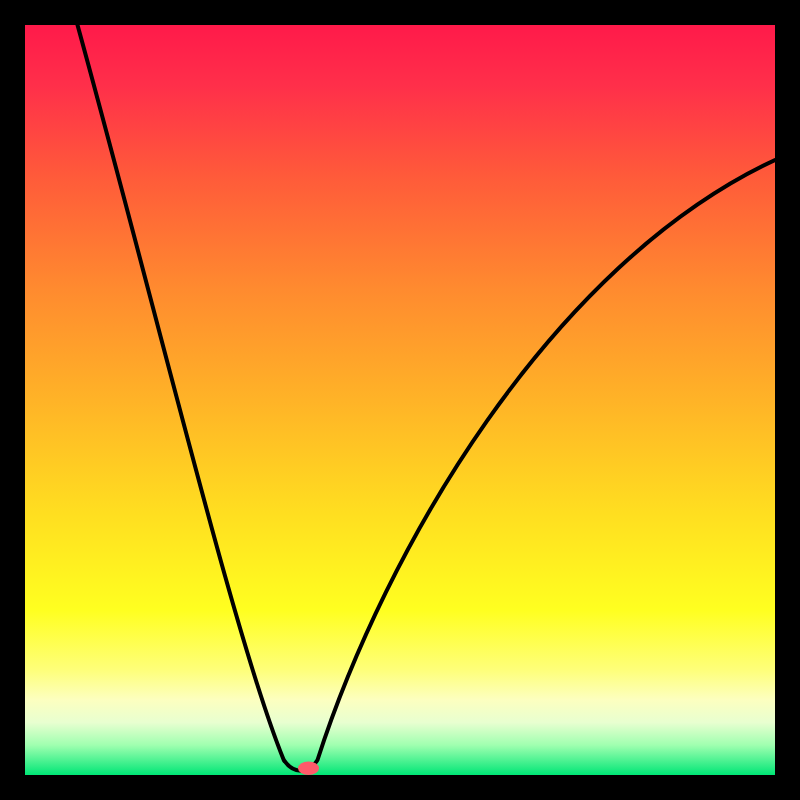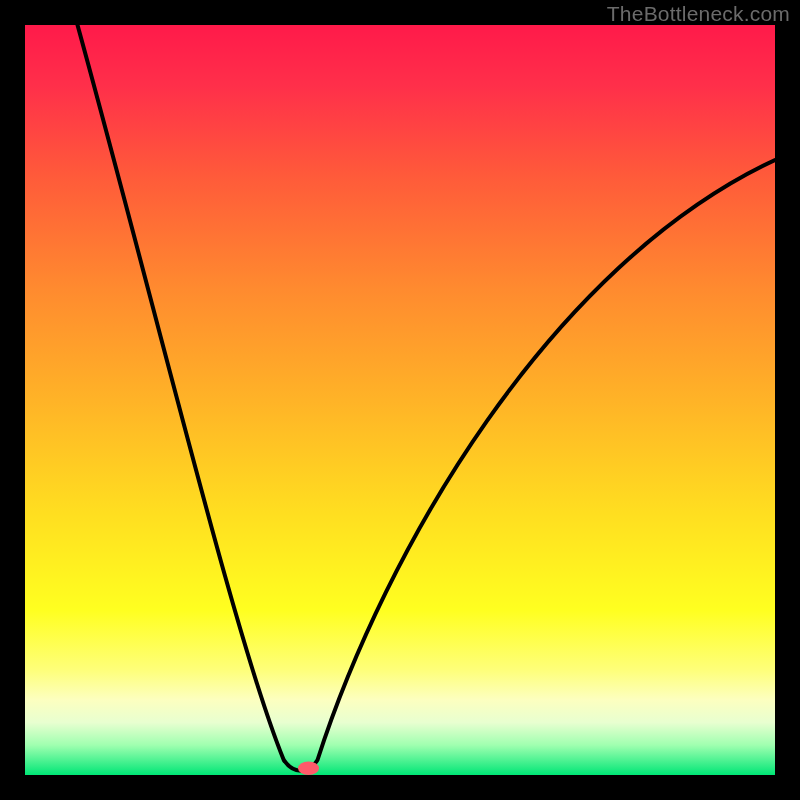--- a/index.html
+++ b/index.html
@@ -34,21 +34,20 @@
     letter-spacing: 0.2px;
   }
   svg {
     display: block;
   }
 </style>
 </head>
 <body>
 
 <div class="container">
-  <div class="attribution">TheBottleneck.com</div>
   <div class="plot-area">
     <svg id="chart-svg" width="750" height="750" viewBox="0 0 750 750">
         <defs>
           <linearGradient id="bg-grad" x1="0" y1="0" x2="0" y2="1">
             <stop offset="0%" stop-color="#ff1a4a"></stop>
             <stop offset="8%" stop-color="#ff2f4a"></stop>
             <stop offset="20%" stop-color="#ff5a3a"></stop>
             <stop offset="35%" stop-color="#ff8a2f"></stop>
             <stop offset="50%" stop-color="#ffb327"></stop>
             <stop offset="65%" stop-color="#ffde20"></stop>

